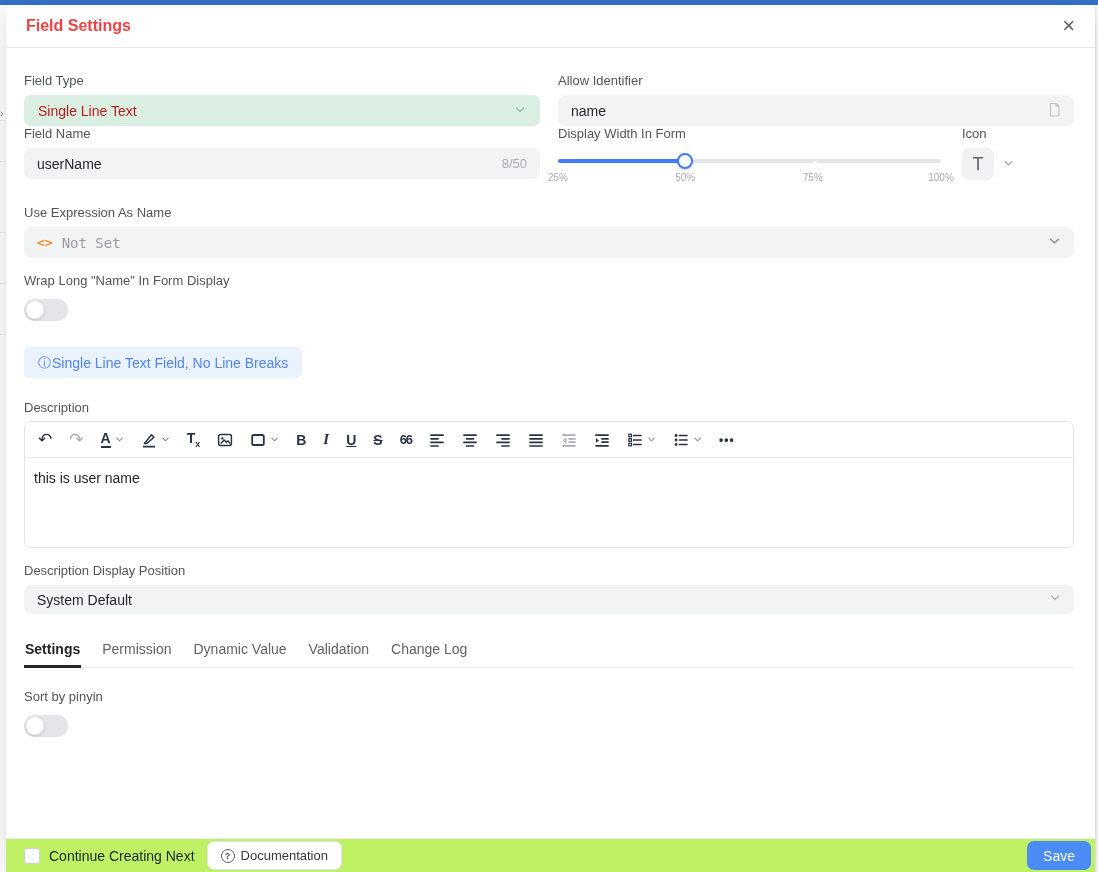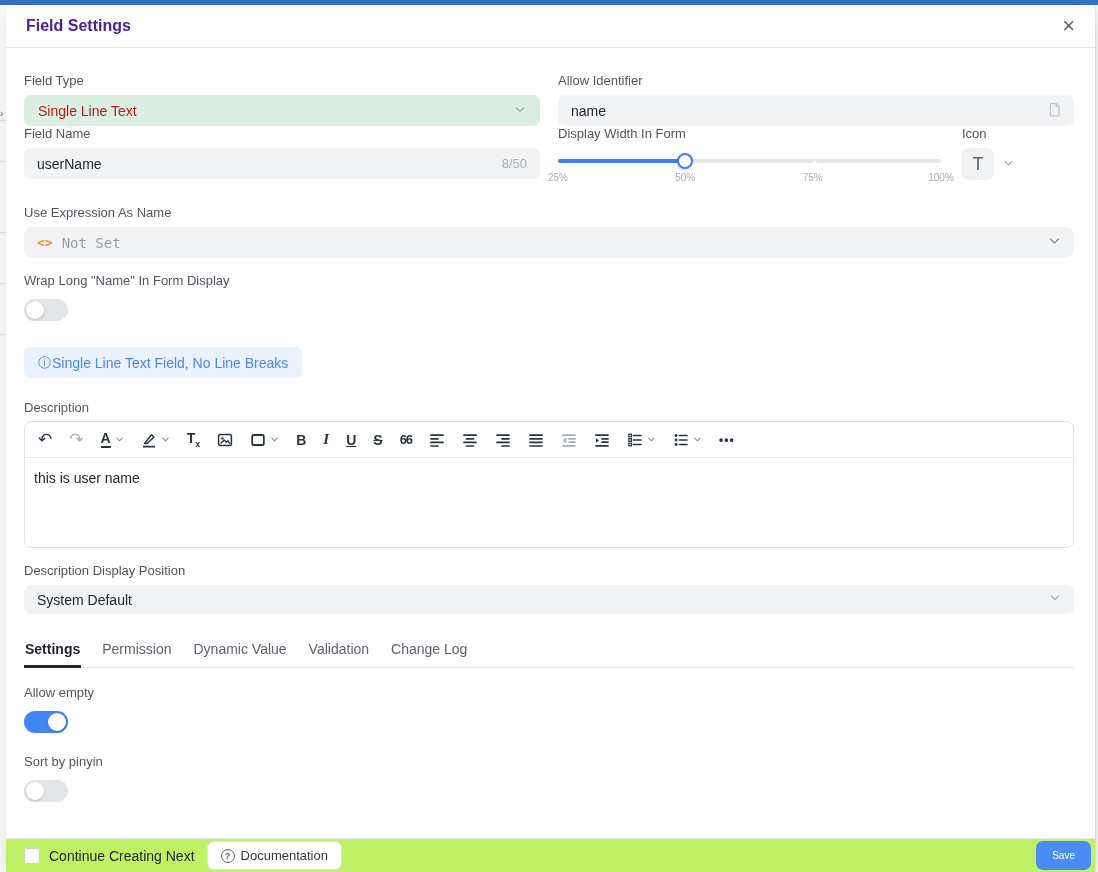--- a/index.html
+++ b/index.html
@@ -9,21 +9,21 @@
   .backdrop-left { position:absolute; top:5px; left:0; width:6px; height:867px; background:#fff; }
   .bg-line { position:absolute; left:0; width:6px; height:1px; background:#e9e9e9; }
   .backdrop-chevron { position:absolute; left:0; top:103px; font-size:10px; color:#6b6f76; }
   .backdrop-right { position:absolute; top:5px; right:0; width:3px; height:867px; background:#fafafa; border-left:1px solid #ededed; }
 
   .modal { position:absolute; left:6px; top:5px; width:1089px; height:867px; background:#fff;
            border-radius:8px 8px 0 0; box-shadow:0 6px 30px rgba(31,35,41,.16);
            display:flex; flex-direction:column; }
   .modal-header { height:43px; flex:none; padding:0 20px; display:flex; align-items:center;
                   justify-content:space-between; border-bottom:1px solid #e7e9ec; }
-  .modal-title { font-size:16px; font-weight:700; color:#4c1d95; }
+  .modal-title { font-size:16px; font-weight:700; color:#ef4444; }
   .close-btn { font-size:22px; line-height:1; color:#5f646c; cursor:pointer; }
 
   .modal-body { flex:1; padding:0 21px 0 18px; position:relative; overflow:hidden; }
 
   .form-label { font-size:13px; color:#50555e; line-height:16px; margin-bottom:6px; }
   .grid2 { display:grid; grid-template-columns:516px 1fr; column-gap:18px; }
   .mt25 { margin-top:25px; } .mt22 { margin-top:22px; } .mt21 { margin-top:21px; }
   .mt17 { margin-top:17px; } .mt16 { } .mt15 { margin-top:15px; } .mt26 { margin-top:26px; }
 
   .select-green { height:31px; background:#daeee1; border-radius:7px; display:flex; align-items:center;
@@ -94,21 +94,21 @@
 
   .modal-footer { flex:none; height:34px; border-top:1px solid #e7e9ec; display:flex; align-items:center;
                   padding:0 4px 0 18px; background:#bef264; }
   .checkbox { width:16px; height:16px; border:1px solid #cdd0d5; border-radius:3px; background:#fff; cursor:pointer; flex:none; }
   .cb-label { margin-left:9px; font-size:14px; color:#23272e; }
   .doc-btn { margin-left:12px; height:29px; padding:0 13px; border:1px solid #e0e2e6; border-radius:7px;
              display:flex; align-items:center; gap:6px; font-size:13px; color:#33383f; background:#fff; cursor:pointer; }
   .help-circle { width:14px; height:14px; border:1.2px solid #585d65; border-radius:50%; display:flex;
                  align-items:center; justify-content:center; font-size:9px; color:#585d65; font-weight:700; }
   .save-btn { margin-left:auto; height:29px; padding:0 16px; background:#4a8bf4; border:none; color:#fff;
-              border-radius:7px; font-size:10px; display:flex; align-items:center; cursor:pointer; }
+              border-radius:7px; font-size:14px; display:flex; align-items:center; cursor:pointer; }
 </style>
 </head>
 <body>
 
 <div class="backdrop-topbar"></div>
 <div class="backdrop-left">
   <div class="bg-line" style="top:115px"></div>
   <div class="bg-line" style="top:156px"></div>
   <div class="bg-line" style="top:227px"></div>
   <div class="bg-line" style="top:278px"></div>
@@ -386,28 +386,20 @@
     </div>
 
     <div class="tabs mt22">
       <div class="tab active">Settings</div>
       <div class="tab">Permission</div>
       <div class="tab">Dynamic Value</div>
       <div class="tab">Validation</div>
       <div class="tab">Change Log</div>
     </div>
 
-    <div class="mt17">
-      <div class="form-label">Allow empty</div>
-      <div class="toggle-wrap">
-        <div class="toggle on">
-            <div class="knob"></div>
-          </div>
-      </div>
-    </div>
 
     <div class="mt21">
       <div class="form-label">Sort by pinyin</div>
       <div class="toggle-wrap">
         <div class="toggle">
             <div class="knob"></div>
           </div>
       </div>
     </div>
 

